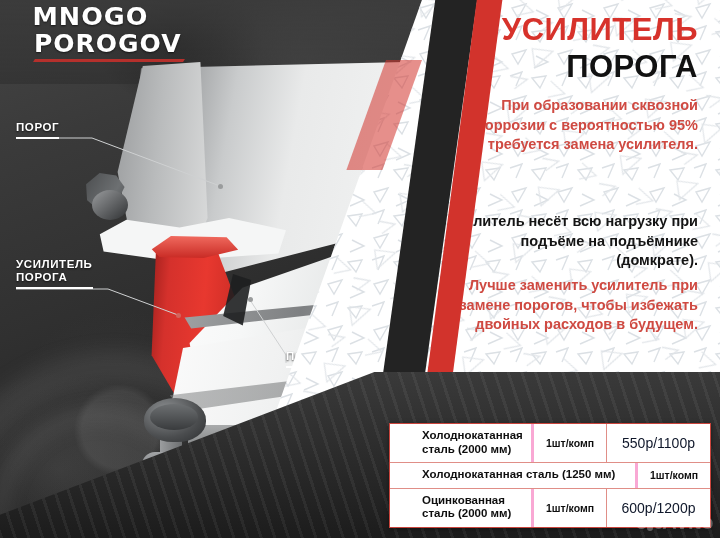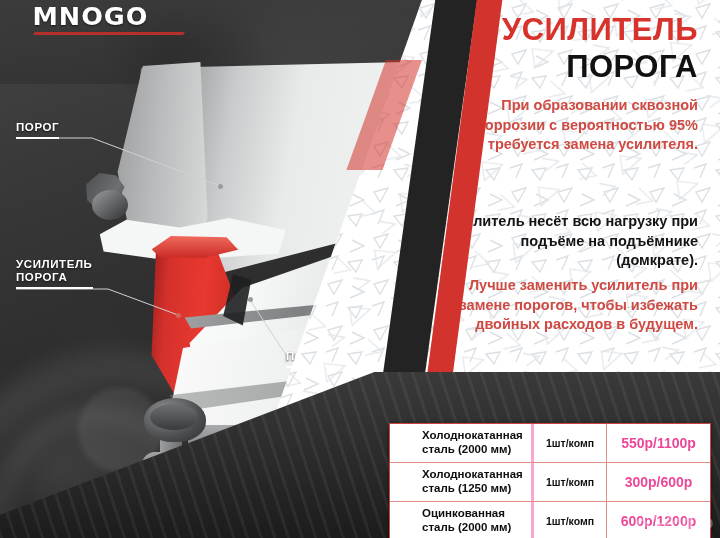--- a/index.html
+++ b/index.html
@@ -231,21 +231,21 @@
   .c-name{
     flex:1;padding:5px 7px 6px 8px;color:#0e0e0e;font-weight:bold;
     font-size:11.5px;line-height:13.5px;
   }
   .c-qty{
     width:72px;border-left:3px solid #f9a8d4;display:flex;align-items:center;
     justify-content:center;color:#0e0e0e;font-weight:bold;font-size:10.5px;
   }
   .c-price{
     width:103px;border-left:1px solid #e08e87;display:flex;align-items:center;
-    justify-content:center;color:#ec4899;font-weight:bold;font-size:14px;
+    justify-content:center;color:#0f172a;font-weight:normal;font-size:14px;
   }
 
   
   .wm{
     position:absolute;right:6px;bottom:4px;display:flex;align-items:center;
     opacity:.30;pointer-events:none;
   }
   .wm-text{color:#ffffff;font-size:20px;font-weight:bold;letter-spacing:.5px;}
   .wm-mark{width:26px;height:20px;position:relative;}
   .wm-mark i{position:absolute;border-radius:50%;background:#fff;display:block;}
@@ -261,20 +261,21 @@
 
   <div class="left-panel">
     <div class="glow-top"></div>
     <div class="tire-blur"></div>
     <div class="tire-blur2"></div>
     <div class="header-dark"></div>
   </div>
 
   <div class="logo">
     <div class="logo-line logo-top">MNOGO</div>
+    <div class="logo-line logo-bot">POROGOV</div>
     <div class="logo-underline"></div>
   </div>
 
   <div class="illu">
     <div class="door-panel"></div>
     <div class="door-curl"></div>
     <div class="door-hem"></div>
     <div class="clip"></div>
     <div class="clip2"></div>
 
@@ -369,21 +370,20 @@
 
   <div class="table">
     <div class="trow">
       <div class="c-name">Холоднокатанная сталь (2000 мм)</div>
       <div class="c-qty">1шт/комп</div>
       <div class="c-price">550р/1100р</div>
     </div>
     <div class="trow">
       <div class="c-name">Холоднокатанная сталь (1250 мм)</div>
       <div class="c-qty">1шт/комп</div>
-      <div class="c-price">300р/600р</div>
     </div>
     <div class="trow">
       <div class="c-name">Оцинкованная сталь (2000 мм)</div>
       <div class="c-qty">1шт/комп</div>
       <div class="c-price">600р/1200р</div>
     </div>
   </div>
 
   <div class="wm">
     <span class="wm-mark">

